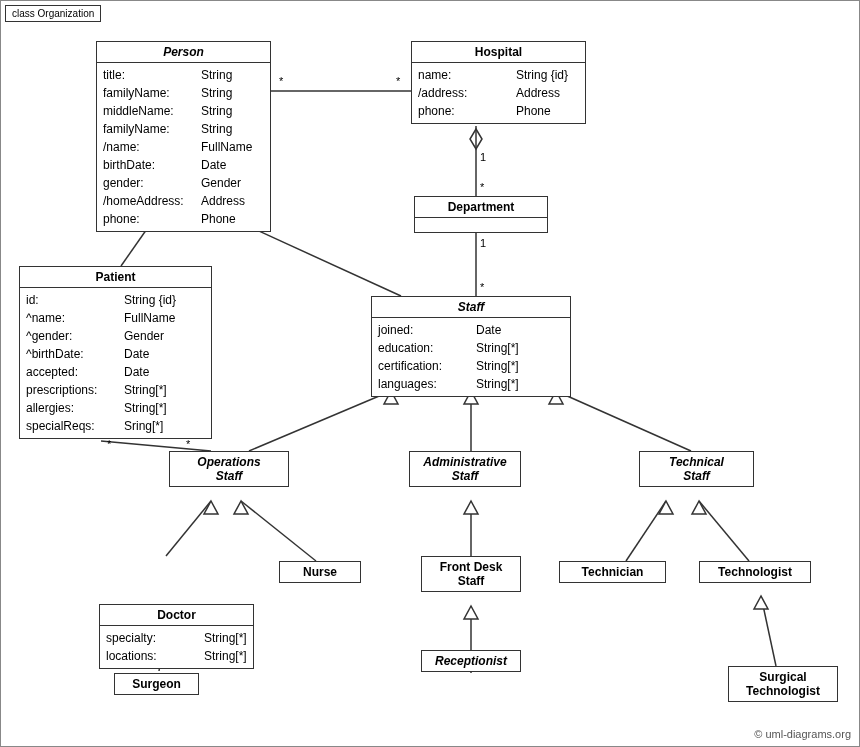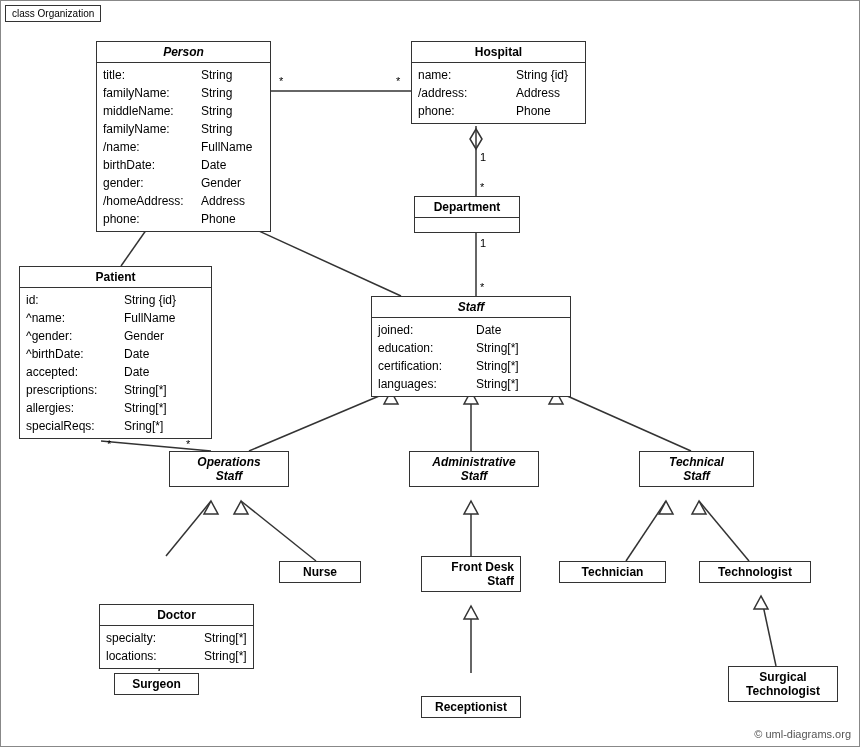--- a/index.html
+++ b/index.html
@@ -188,21 +188,21 @@
           <span class="attr-name">/address:</span>
           <span class="attr-type">Address</span>
         </div>
       <div class="attr-row">
           <span class="attr-name">phone:</span>
           <span class="attr-type">Phone</span>
         </div>
     </div>
   </div>
 
-  <div class="uml-box" style="left:413px; top:195px; width:106px;">
+  <div class="uml-box" style="left:413px; top:195px; width:134px;">
     <div class="box-title">Department</div>
     <div class="box-attrs" style="min-height:14px;"></div>
   </div>
 
   <div class="uml-box" style="left:370px; top:295px; width:200px;">
     <div class="box-title italic">Staff</div>
     <div class="box-attrs">
       <div class="attr-row">
           <span class="attr-name">joined:</span>
           <span class="attr-type">Date</span>
@@ -257,21 +257,21 @@
           <span class="attr-name">specialReqs:</span>
           <span class="attr-type">Sring[*]</span>
         </div>
     </div>
   </div>
 
   <div class="uml-box" style="left:168px; top:450px; width:120px; text-align:center;">
     <div class="box-title italic" style="border-bottom:none;">Operations<br>Staff</div>
   </div>
 
-  <div class="uml-box" style="left:408px; top:450px; width:130px; text-align:center;">
+  <div class="uml-box" style="left:408px; top:450px; width:112px; text-align:center;">
     <div class="box-title italic" style="border-bottom:none;">Administrative<br>Staff</div>
   </div>
 
   <div class="uml-box" style="left:638px; top:450px; width:115px; text-align:center;">
     <div class="box-title italic" style="border-bottom:none;">Technical<br>Staff</div>
   </div>
 
   <div class="uml-box" style="left:98px; top:555px; width:155px;margin-top:48px;">
     <div class="box-title">Doctor</div>
     <div class="box-attrs">
@@ -284,36 +284,36 @@
           <span class="attr-type">String[*]</span>
         </div>
     </div>
   </div>
 
   <div class="uml-box" style="left:278px; top:560px; width:82px;">
     <div class="box-title" style="border-bottom:none;">Nurse</div>
   </div>
 
   <div class="uml-box" style="left:420px; top:555px; width:100px; text-align:center;">
-    <div class="box-title" style="border-bottom:none;text-align:right;">Front Desk<br>Staff</div>
+    <div class="box-title" style="border-bottom:none;">Front Desk<br>Staff</div>
   </div>
 
   <div class="uml-box" style="left:558px; top:560px; width:107px;">
     <div class="box-title" style="border-bottom:none;">Technician</div>
   </div>
 
   <div class="uml-box" style="left:698px; top:560px; width:112px;">
     <div class="box-title" style="border-bottom:none;">Technologist</div>
   </div>
 
   <div class="uml-box" style="left:113px; top:672px; width:85px;">
     <div class="box-title" style="border-bottom:none;">Surgeon</div>
   </div>
 
-  <div class="uml-box" style="left:420px; top:695px; width:100px;">
+  <div class="uml-box" style="left:420px; top:649px; width:100px;font-style:italic;">
     <div class="box-title" style="border-bottom:none;">Receptionist</div>
   </div>
 
   <div class="uml-box" style="left:727px; top:665px; width:110px; text-align:center;">
     <div class="box-title" style="border-bottom:none;">Surgical<br>Technologist</div>
   </div>
 
   <div class="copyright">© uml-diagrams.org</div>
 </div>
 

